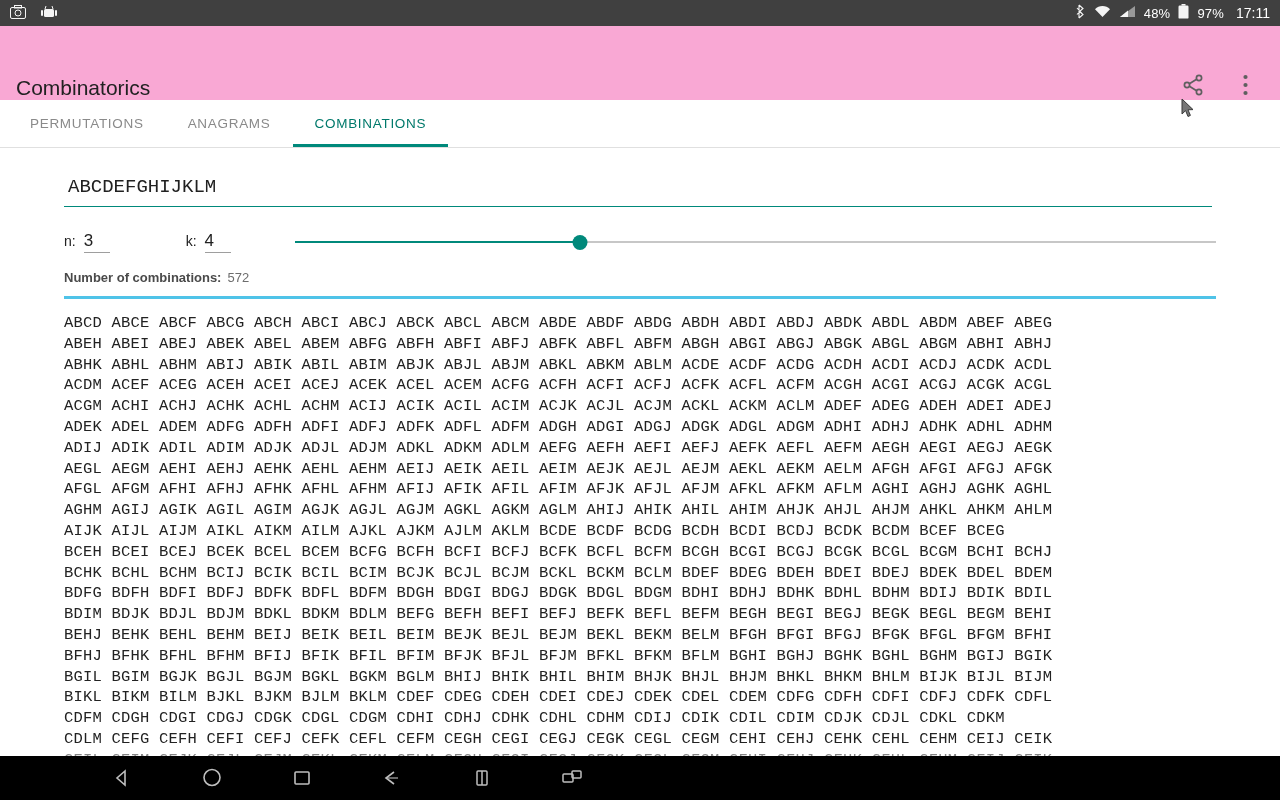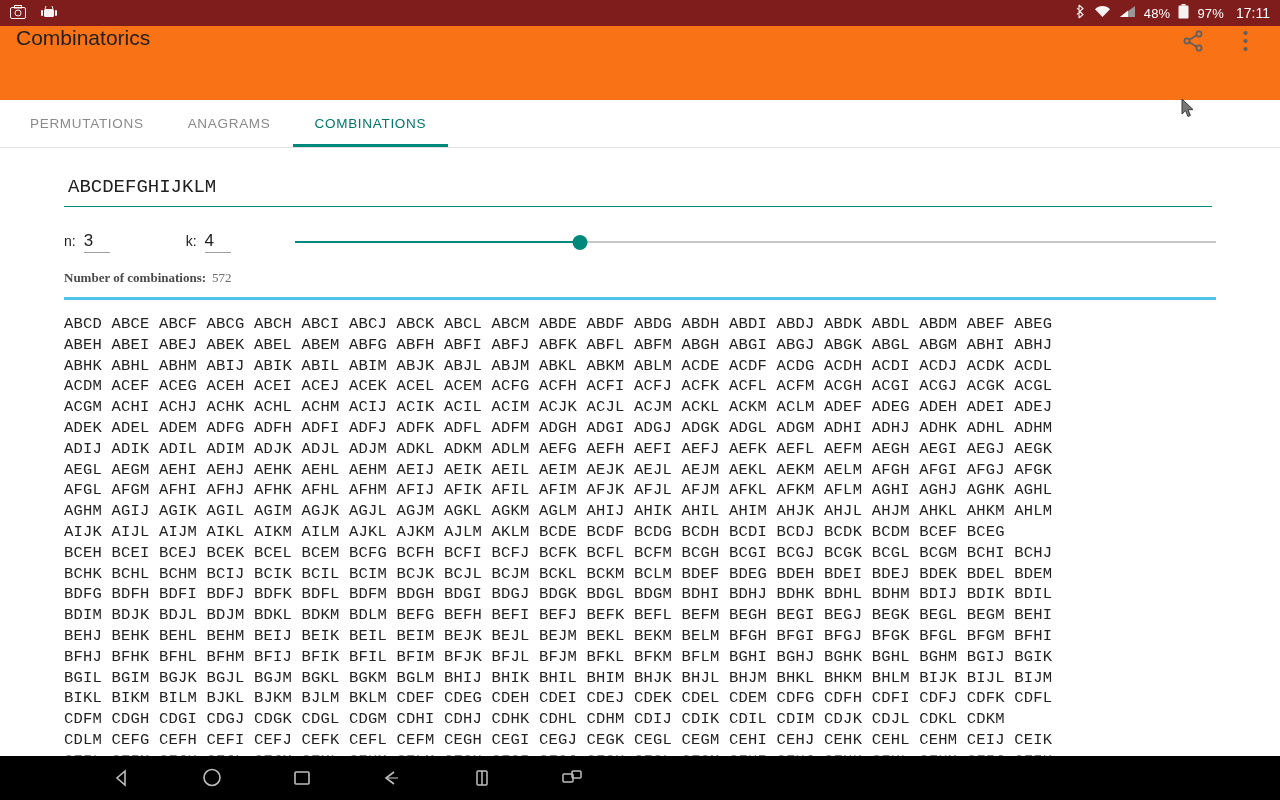--- a/index.html
+++ b/index.html
@@ -5,36 +5,36 @@
   * { box-sizing: border-box; margin: 0; padding: 0; }
   html, body {
     width: 1280px; height: 800px;
     background: #ffffff;
     font-family: "Liberation Sans", sans-serif;
     overflow: hidden;
   }
   
   .statusbar {
     height: 26px; width: 100%;
-    background: #7f1d1d; color: #ffffff;
+    background: #404040; color: #ffffff;
     display: flex; align-items: center;
     padding: 0 10px;
     font-size: 13px;
   }
   .status-left { display: flex; align-items: center; gap: 14px; }
   .status-right { margin-left: auto; display: flex; align-items: center; gap: 8px; }
   .sysicon { display: inline-block; opacity: .95; }
   .battery-pct { font-size: 13px; letter-spacing: .2px; }
   .clock { font-size: 14px; margin-left: 4px; }
 
   
   .appbar {
     height: 74px; width: 100%;
-    background: #f97316;
-    display: flex; align-items: flex-start;
+    background: #f9a8d4;
+    display: flex; align-items: flex-end;
     padding: 0 20px 0 16px;
     position: relative;
   }
   .app-title {
     font-size: 21px; color: #212121; font-weight: 400;
   }
   .appbar-actions { margin-left: auto; display: flex; align-items: center; gap: 22px; }
   .icon-btn {
     width: 30px; height: 30px;
     display: flex; align-items: center; justify-content: center;
@@ -118,21 +118,20 @@
     background: #00897b;
     transform: translateX(-50%);
     top: 3px;
   }
 
   .count-row {
     margin-top: 11px;
     font-size: 13px;
     display: flex; gap: 6px; align-items: baseline;
     padding-left: 0;
-    font-family: Liberation Serif, serif;
   }
   .count-label { color: #4a4a4a; font-weight: bold; }
   .count-value { color: #6d6d6d; }
 
   .divider-strong {
     margin-top: 11px;
     height: 3px; width: 1152px;
     background: #4fc3e8;
     margin-left: 0;
   }

